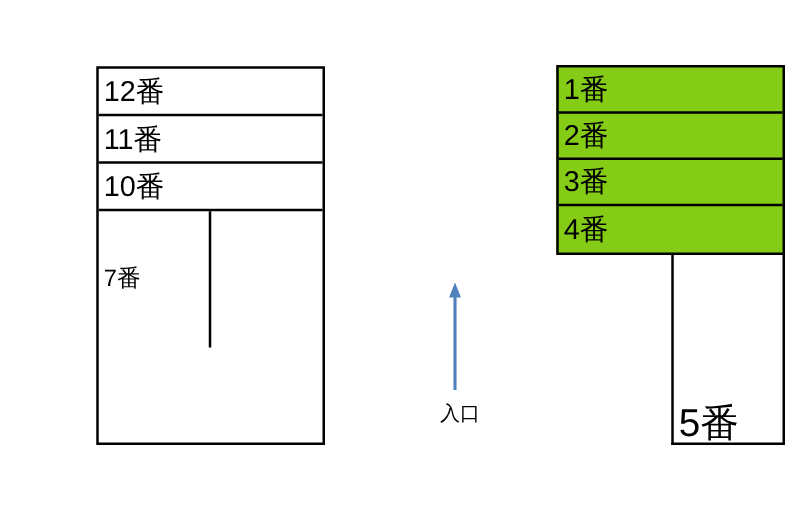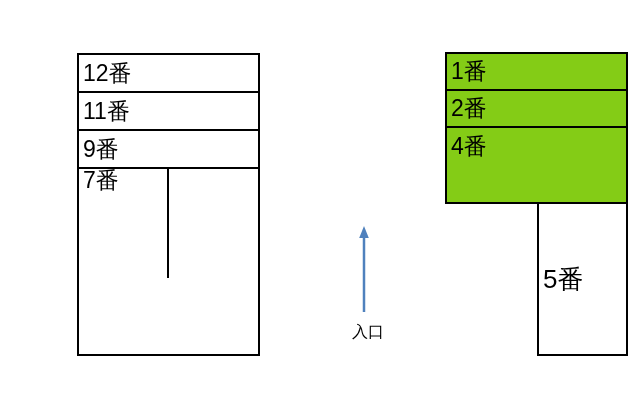--- a/index.html
+++ b/index.html
@@ -39,22 +39,23 @@
     line-height: 1;
     white-space: nowrap;
     overflow: hidden;
   }
   .block-left .split {
     display: flex;
     height: 109px;
   }
   .cell {
     display: flex;
+    align-items: center;
     padding-left: 4px;
-    font-size: 23px;
+    font-size: 19px;
     line-height: 1;
     box-sizing: border-box;
     white-space: nowrap;
     overflow: hidden;
   }
   .split .cell-7 {
     width: 90px;
     border-right: 2px solid #000000;
   }
   .split .cell-6 {
@@ -82,23 +83,23 @@
     position: absolute;
     left: 502px;
     top: 204px;
     width: 91px;
     height: 152px;
     border: 2px solid #000000;
     border-top: none;
     box-sizing: border-box;
     background: #FFFFFF;
     display: flex;
-    align-items: center;
+    align-items: flex-end;
     padding-left: 4px;
-    font-size: 26px;
+    font-size: 31px;
     line-height: 1;
   }
   
   .entrance-arrow {
     position: absolute;
     left: 322px;
     top: 226px;
     width: 14px;
     height: 86px;
   }
@@ -117,35 +118,38 @@
 <div class="canvas">
 
   <div class="block-left">
     <div class="row">
       <span>12番</span>
     </div>
     <div class="row">
       <span>11番</span>
     </div>
     <div class="row">
-      <span>9番</span>
+      <span>10番</span>
     </div>
     <div class="split">
       <div class="cell cell-7">
         <span>7番</span>
       </div>
     </div>
   </div>
 
   <div class="block-right">
     <div class="row">
       <span>1番</span>
     </div>
     <div class="row">
       <span>2番</span>
+    </div>
+    <div class="row">
+      <span>3番</span>
     </div>
     <div class="row">
       <span>4番</span>
     </div>
   </div>
 
   <div class="cell-5">
     <span>5番</span>
   </div>
 

